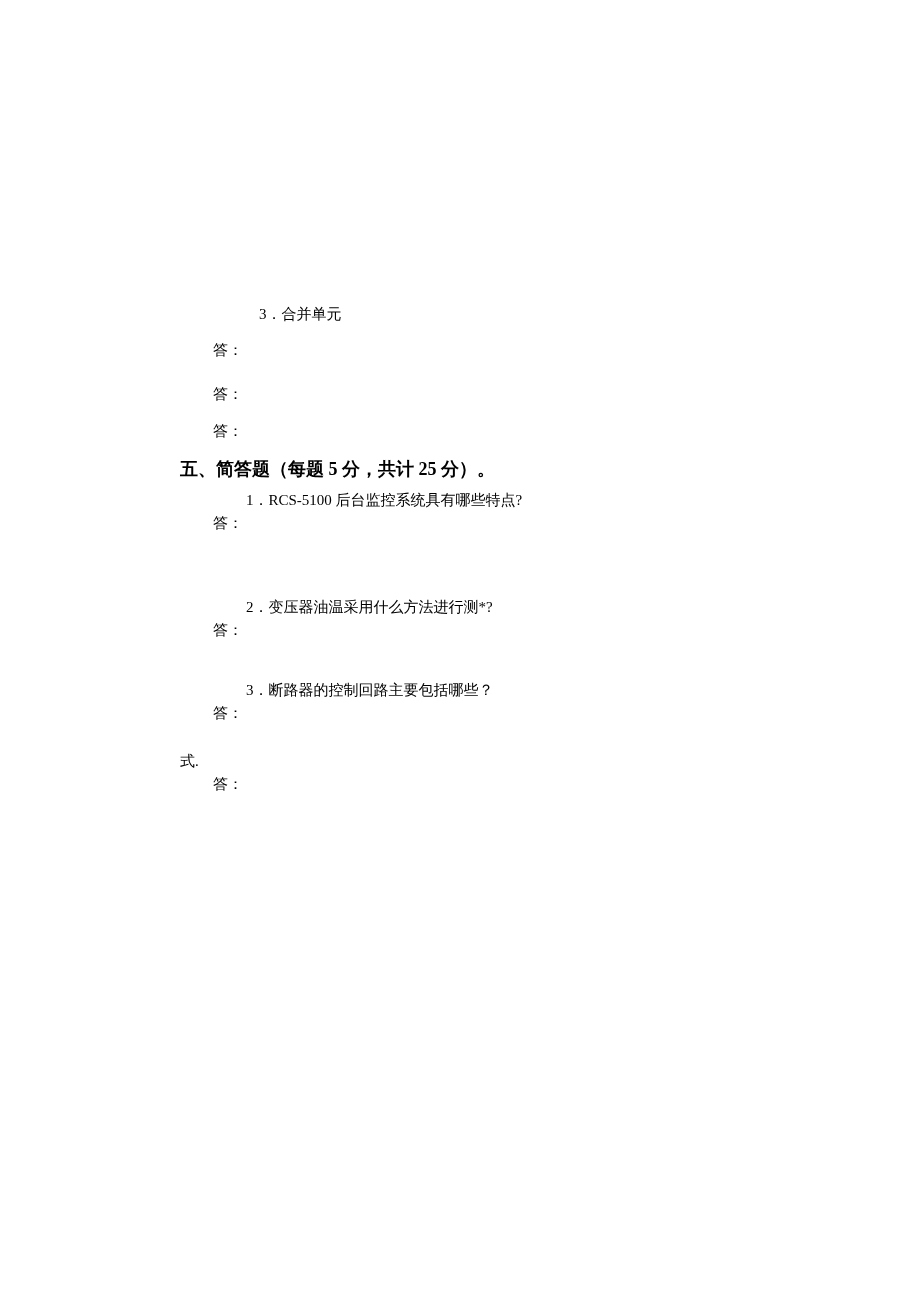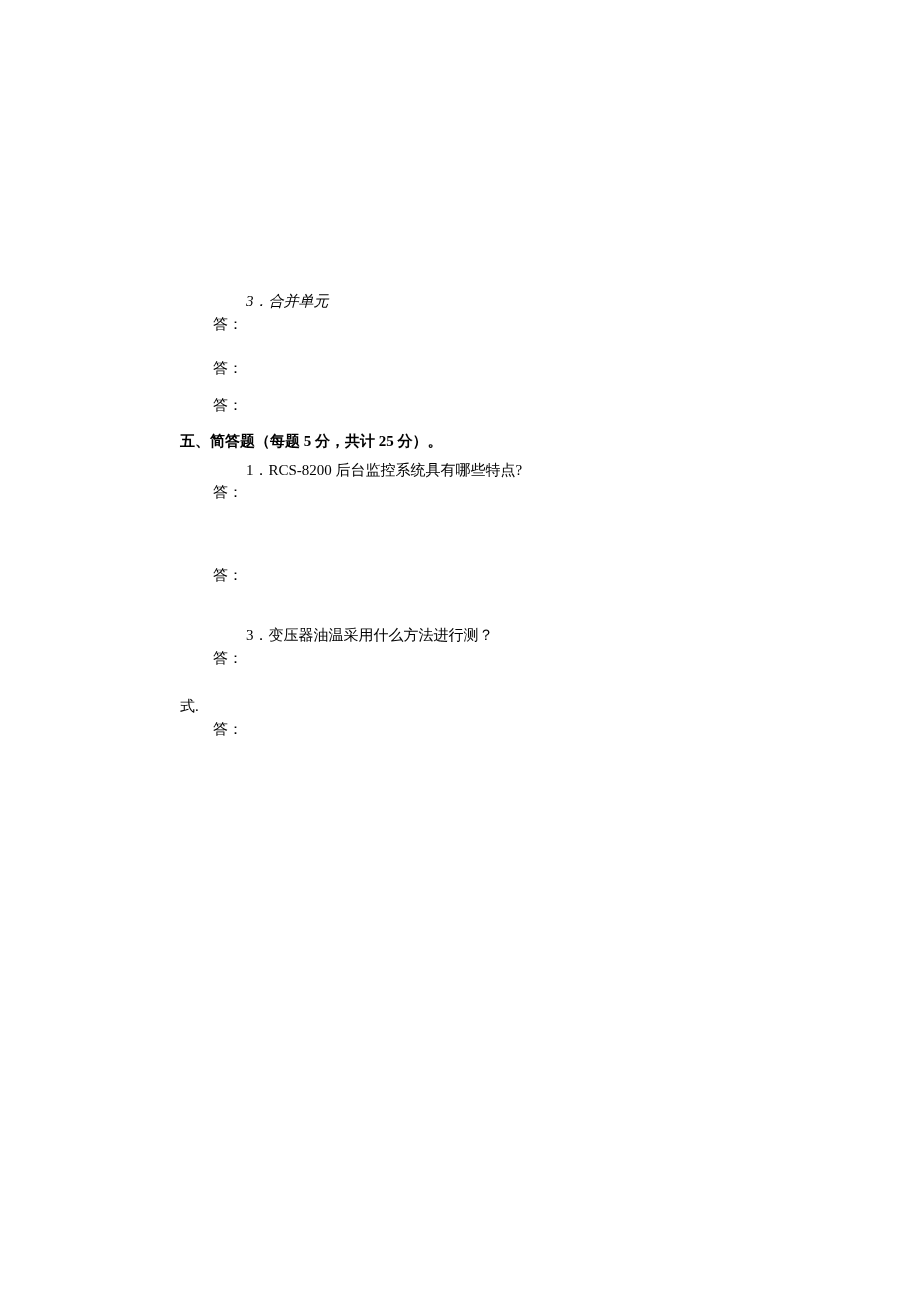--- a/index.html
+++ b/index.html
@@ -13,35 +13,34 @@
   }
   .page {
     padding-top: 290px;
     padding-left: 180px;
     padding-right: 160px;
     font-size: 15px;
     line-height: 1.5;
   }
   .item-line {
     text-indent: 2.2em;
-    margin: 0;
-    font-style: italic;
+    margin: 13px;
   }
   .answer-line {
     text-indent: 2.2em;
     margin: 0 0 22px 0;
   }
   .answer-tight {
     text-indent: 2.2em;
     margin: 0 0 14px 0;
   }
   .section-head {
     margin: 6px 0 4px 0;
     font-weight: bold;
-    font-size: 15px;
+    font-size: 18px;
   }
   .q-line {
     text-indent: 2.2em;
     margin: 0;
     padding-top: 2px;
   }
   .q-answer {
     text-indent: 2.2em;
     margin: 0 0 60px 0;
   }
@@ -72,27 +71,30 @@
   </p>
   <p class="answer-line">答：</p>
 
   <p class="answer-tight">答：</p>
 
   <p class="answer-tight">答：</p>
 
   <p class="section-head">五、简答题（每题 5 分，共计 25 分）。</p>
 
   <p class="q-line">
-    <span class="num">1</span><span>．RCS-8200 后台监控系统具有哪些特点?</span>
+    <span class="num">1</span><span>．RCS-5100 后台监控系统具有哪些特点?</span>
   </p>
   <p class="q-answer">答：</p>
 
+  <p class="q-line">
+    <span class="num">2</span><span>．变压器油温采用什么方法进行测*?</span>
+  </p>
   <p class="q-answer-sm">答：</p>
 
   <p class="q-line">
-    <span class="num">3</span><span>．变压器油温采用什么方法进行测？</span>
+    <span class="num">3</span><span>．断路器的控制回路主要包括哪些？</span>
   </p>
   <p class="q-answer-sm" style="margin-bottom:26px;">答：</p>
 
   <p class="wrap-text">式.</p>
   <p class="wrap-answer">答：</p>
 
 </div>
 
 </body></html>

